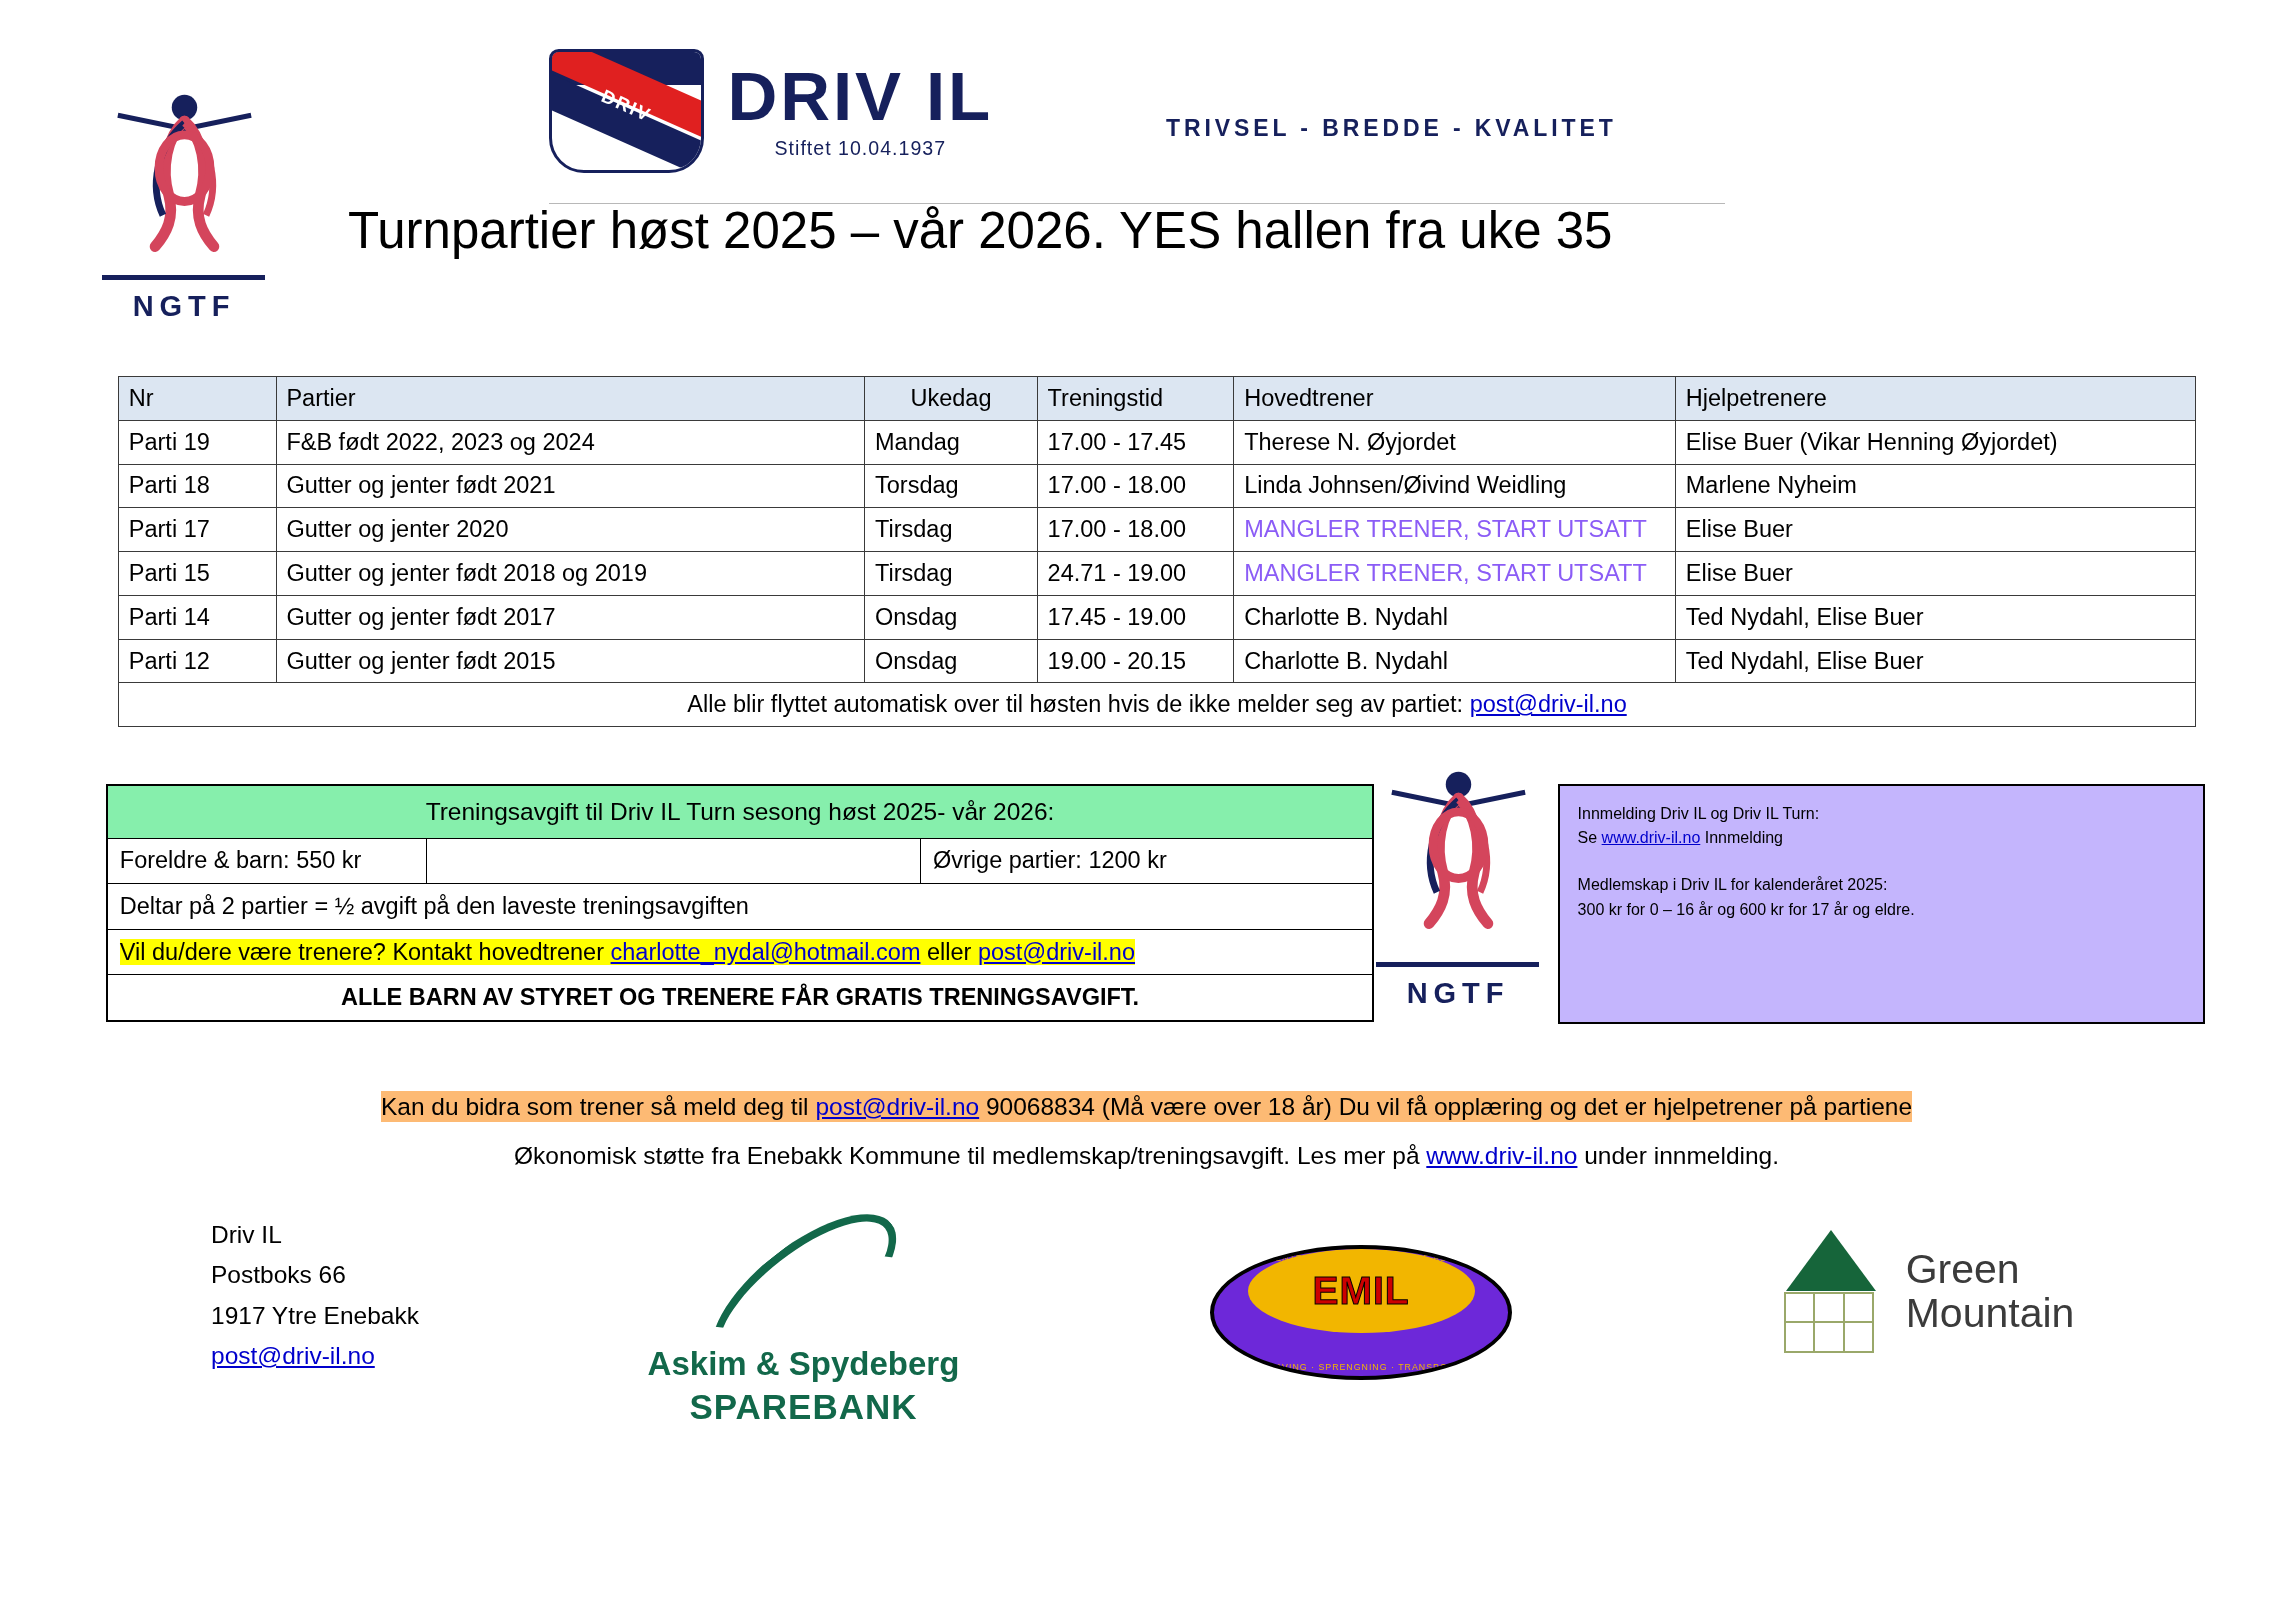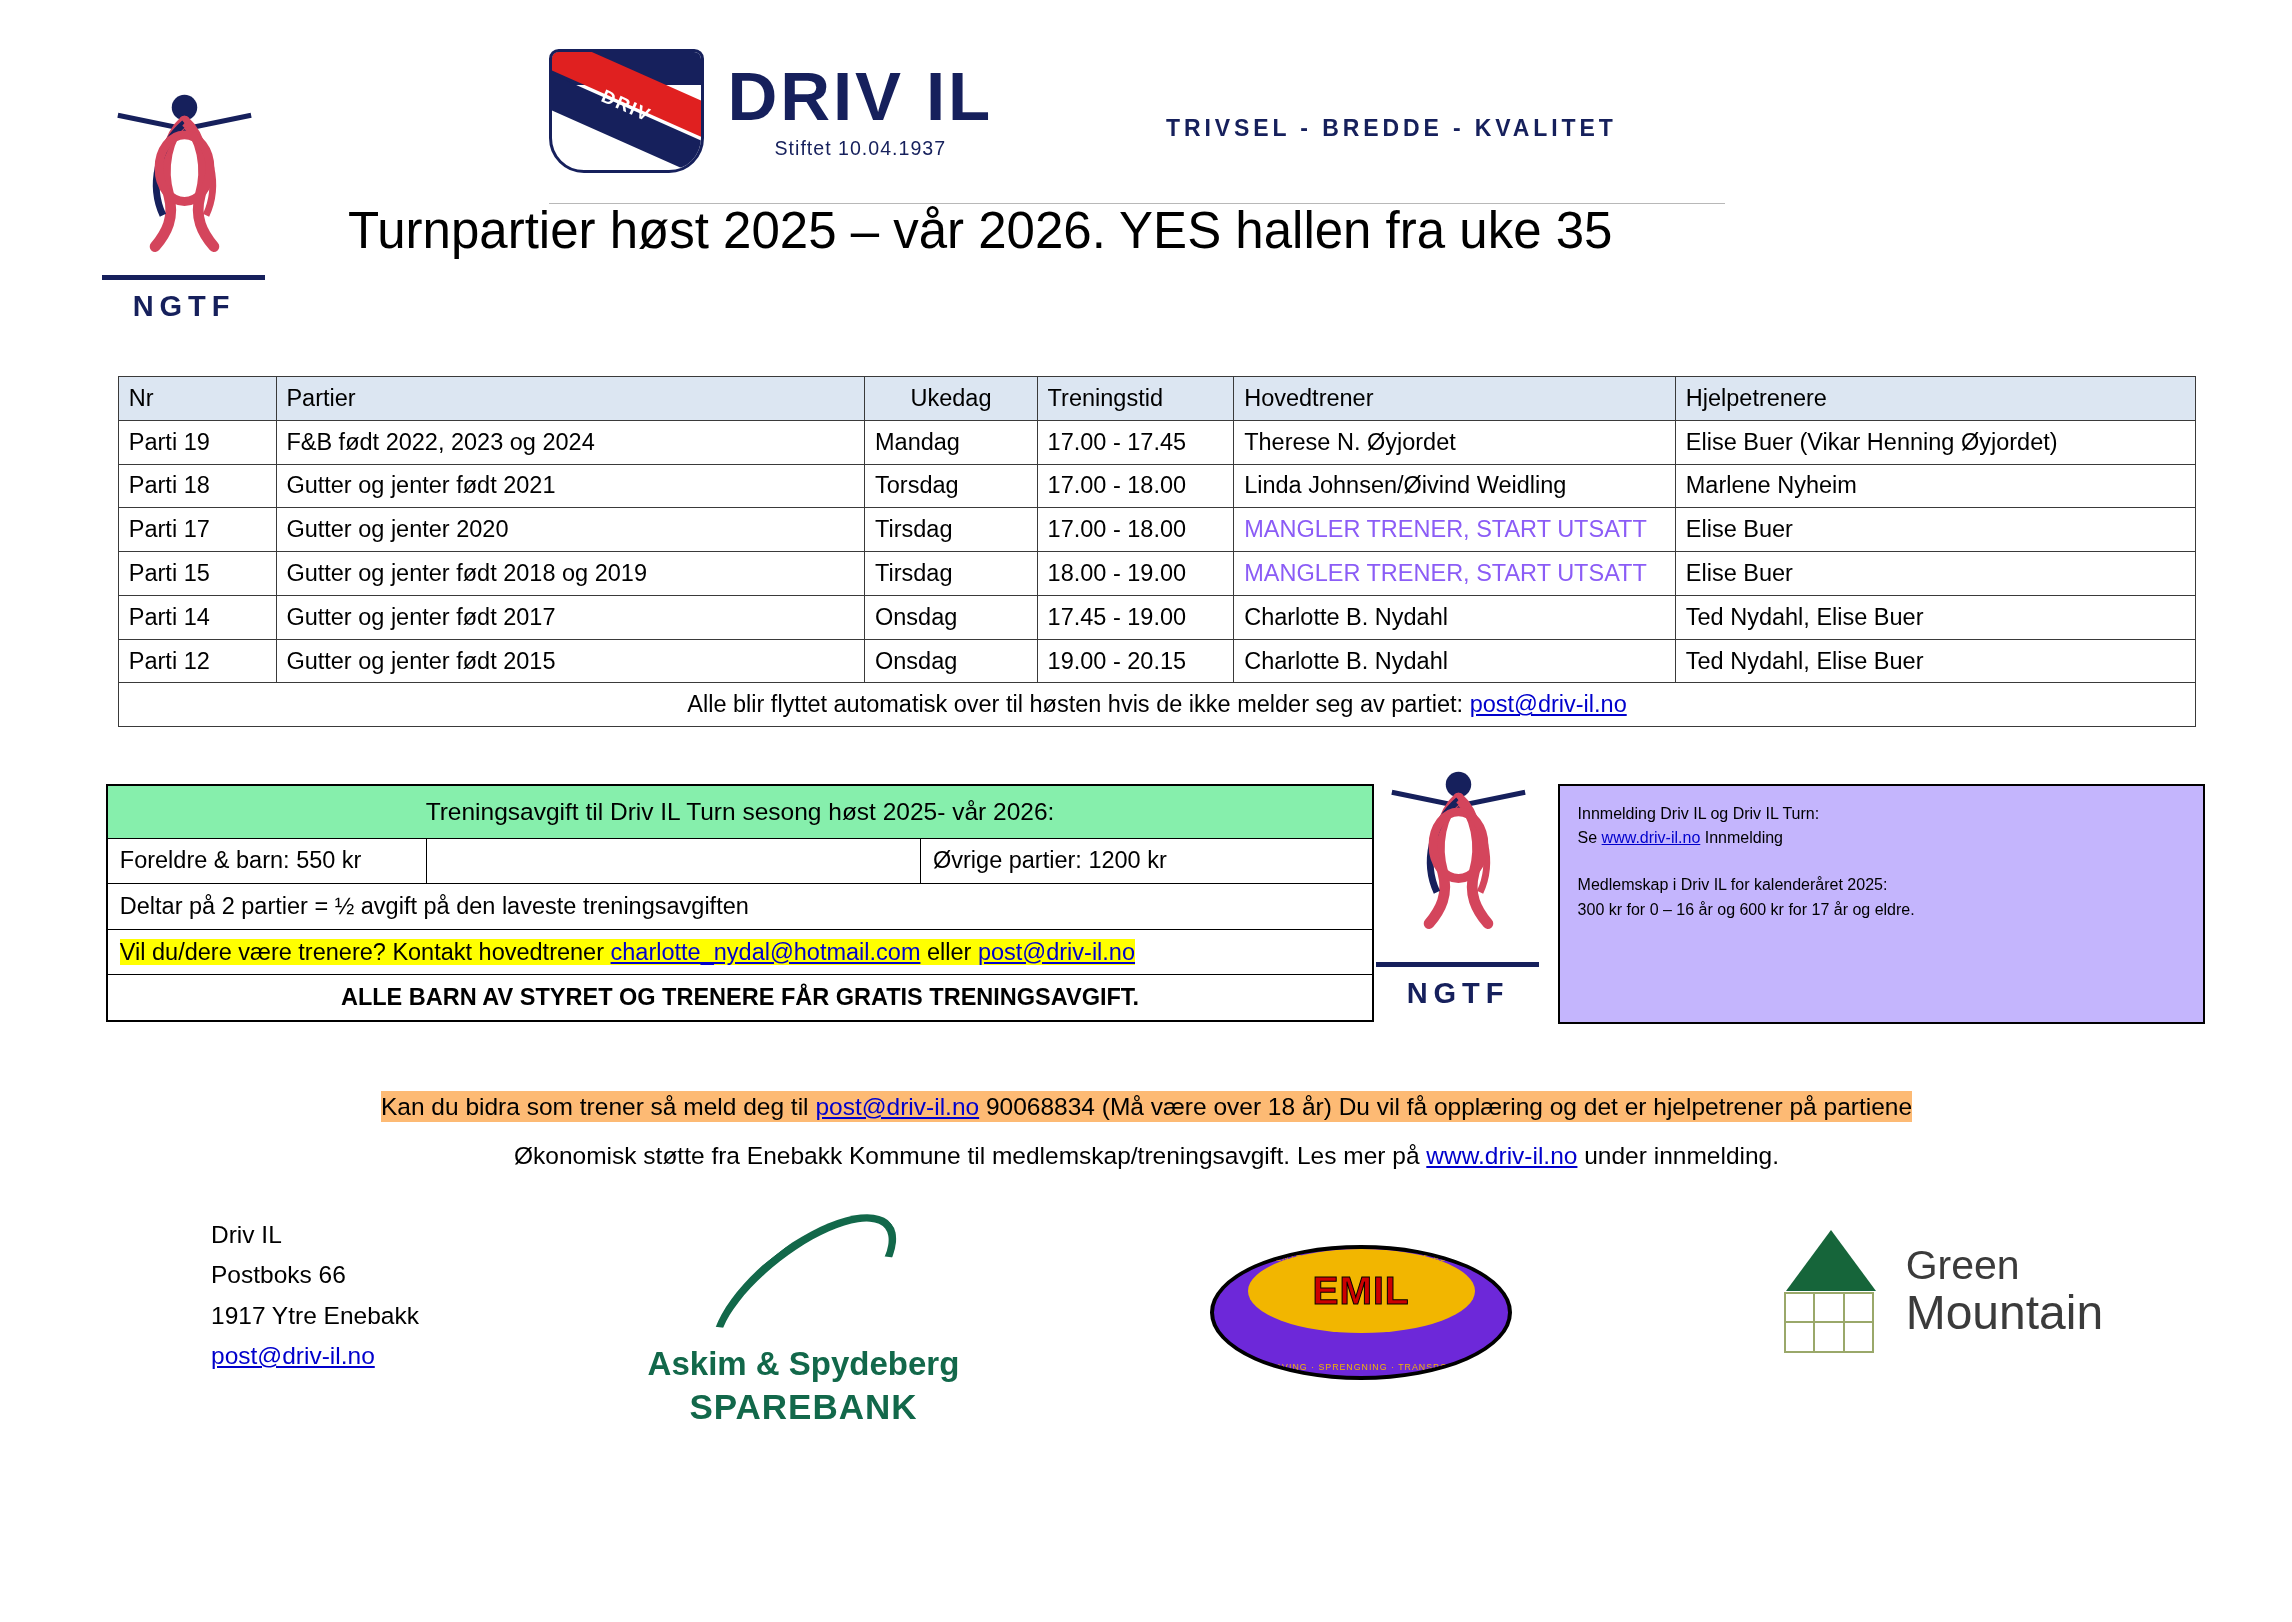--- a/index.html
+++ b/index.html
@@ -376,21 +376,21 @@
   .green .grid {
     position: absolute;
     bottom: 0; left: 9.8px;
     width: 94px; height: 61px;
   }
   .green .grid i {
     position: absolute;
     background: #9aa86a;
   }
   .green .txt1 { font-size: 41px; color: #3b3b3b; line-height: 1.06; }
-  .green .txt2 { font-size: 48px; color: #3b3b3b; line-height: 1.06; }
+  .green .txt2 { font-size: 41px; color: #3b3b3b; line-height: 1.06; }
 </style>
 </head>
 <body>
 
 <div class="page">
 
   <div class="header">
 
     <div class="ngtf-logo" style="left:98px; top:49px;">
       <svg width="172" height="196" viewBox="0 0 175 200">
@@ -458,21 +458,21 @@
         <td>Gutter og jenter 2020</td>
         <td class="center">Tirsdag</td>
         <td>17.00 - 18.00</td>
         <td class="warn">MANGLER TRENER, START UTSATT</td>
         <td>Elise Buer</td>
       </tr>
       <tr>
         <td>Parti 15</td>
         <td>Gutter og jenter født 2018 og 2019</td>
         <td class="center">Tirsdag</td>
-        <td>18.00 - 19.00</td>
+        <td>24.71 - 19.00</td>
         <td class="warn">MANGLER TRENER, START UTSATT</td>
         <td>Elise Buer</td>
       </tr>
       <tr>
         <td>Parti 14</td>
         <td>Gutter og jenter født 2017</td>
         <td class="center">Onsdag</td>
         <td>17.45 - 19.00</td>
         <td>Charlotte B. Nydahl</td>
         <td>Ted Nydahl, Elise Buer</td>

